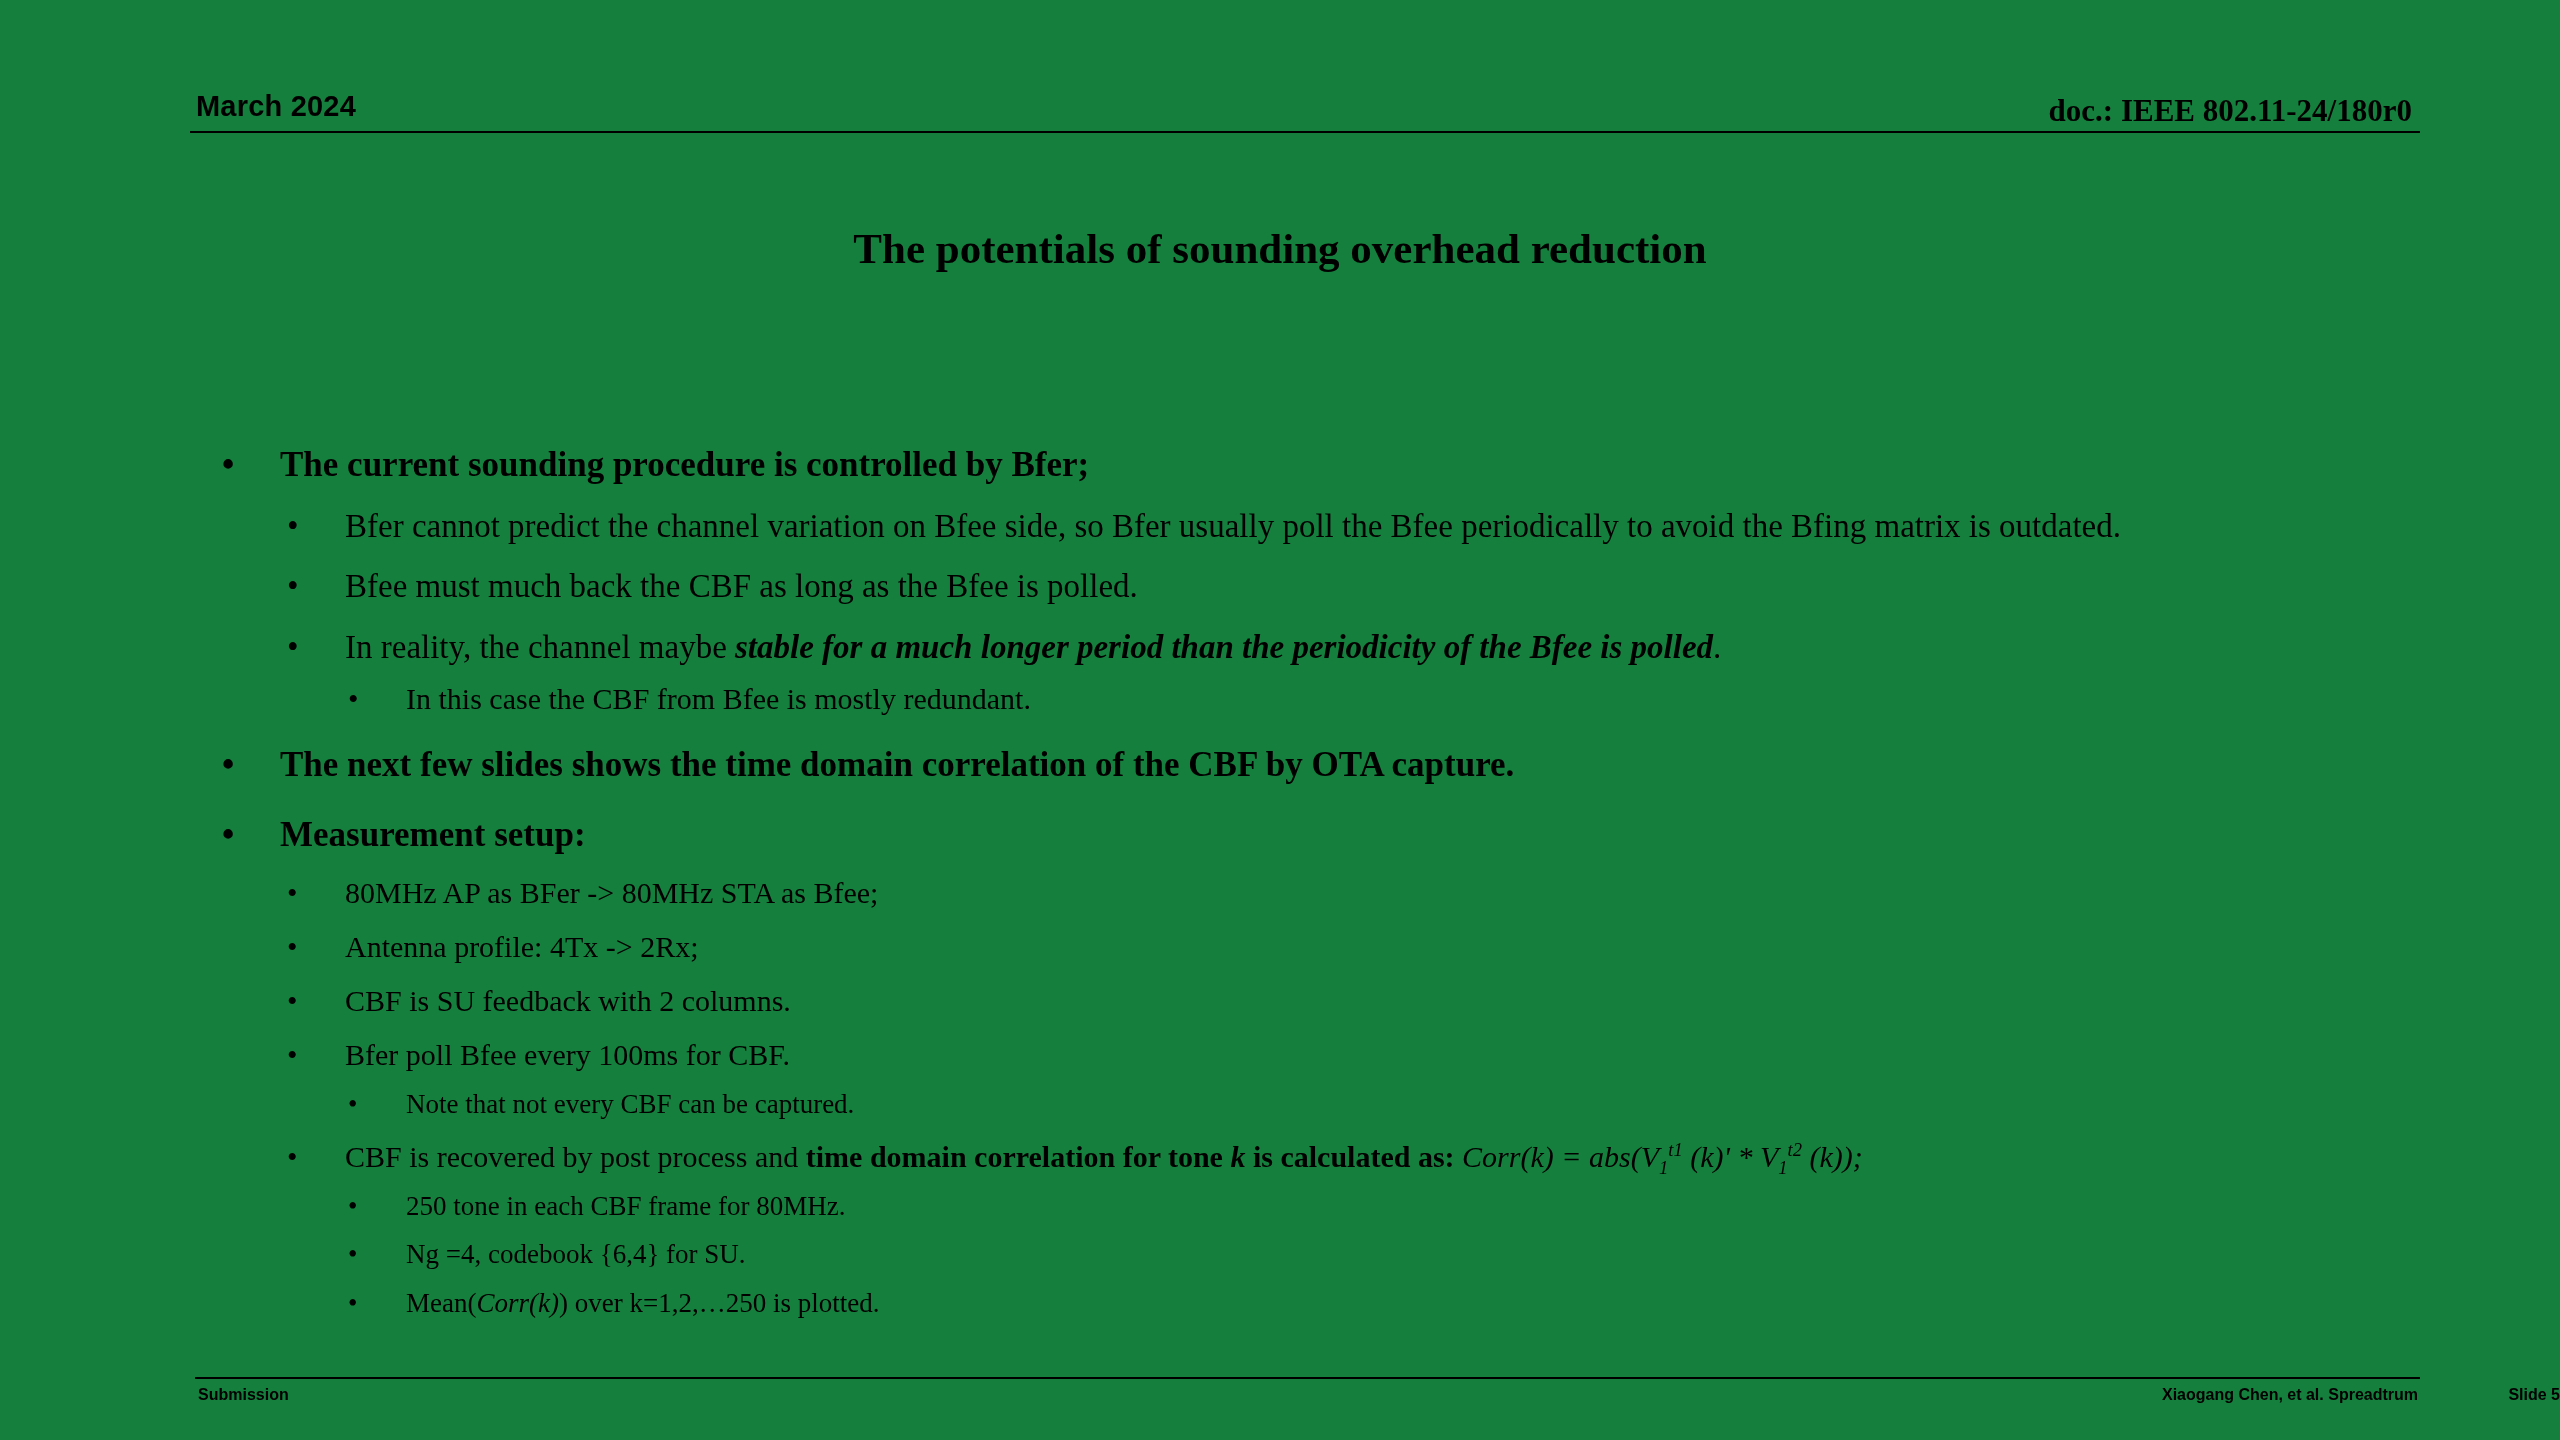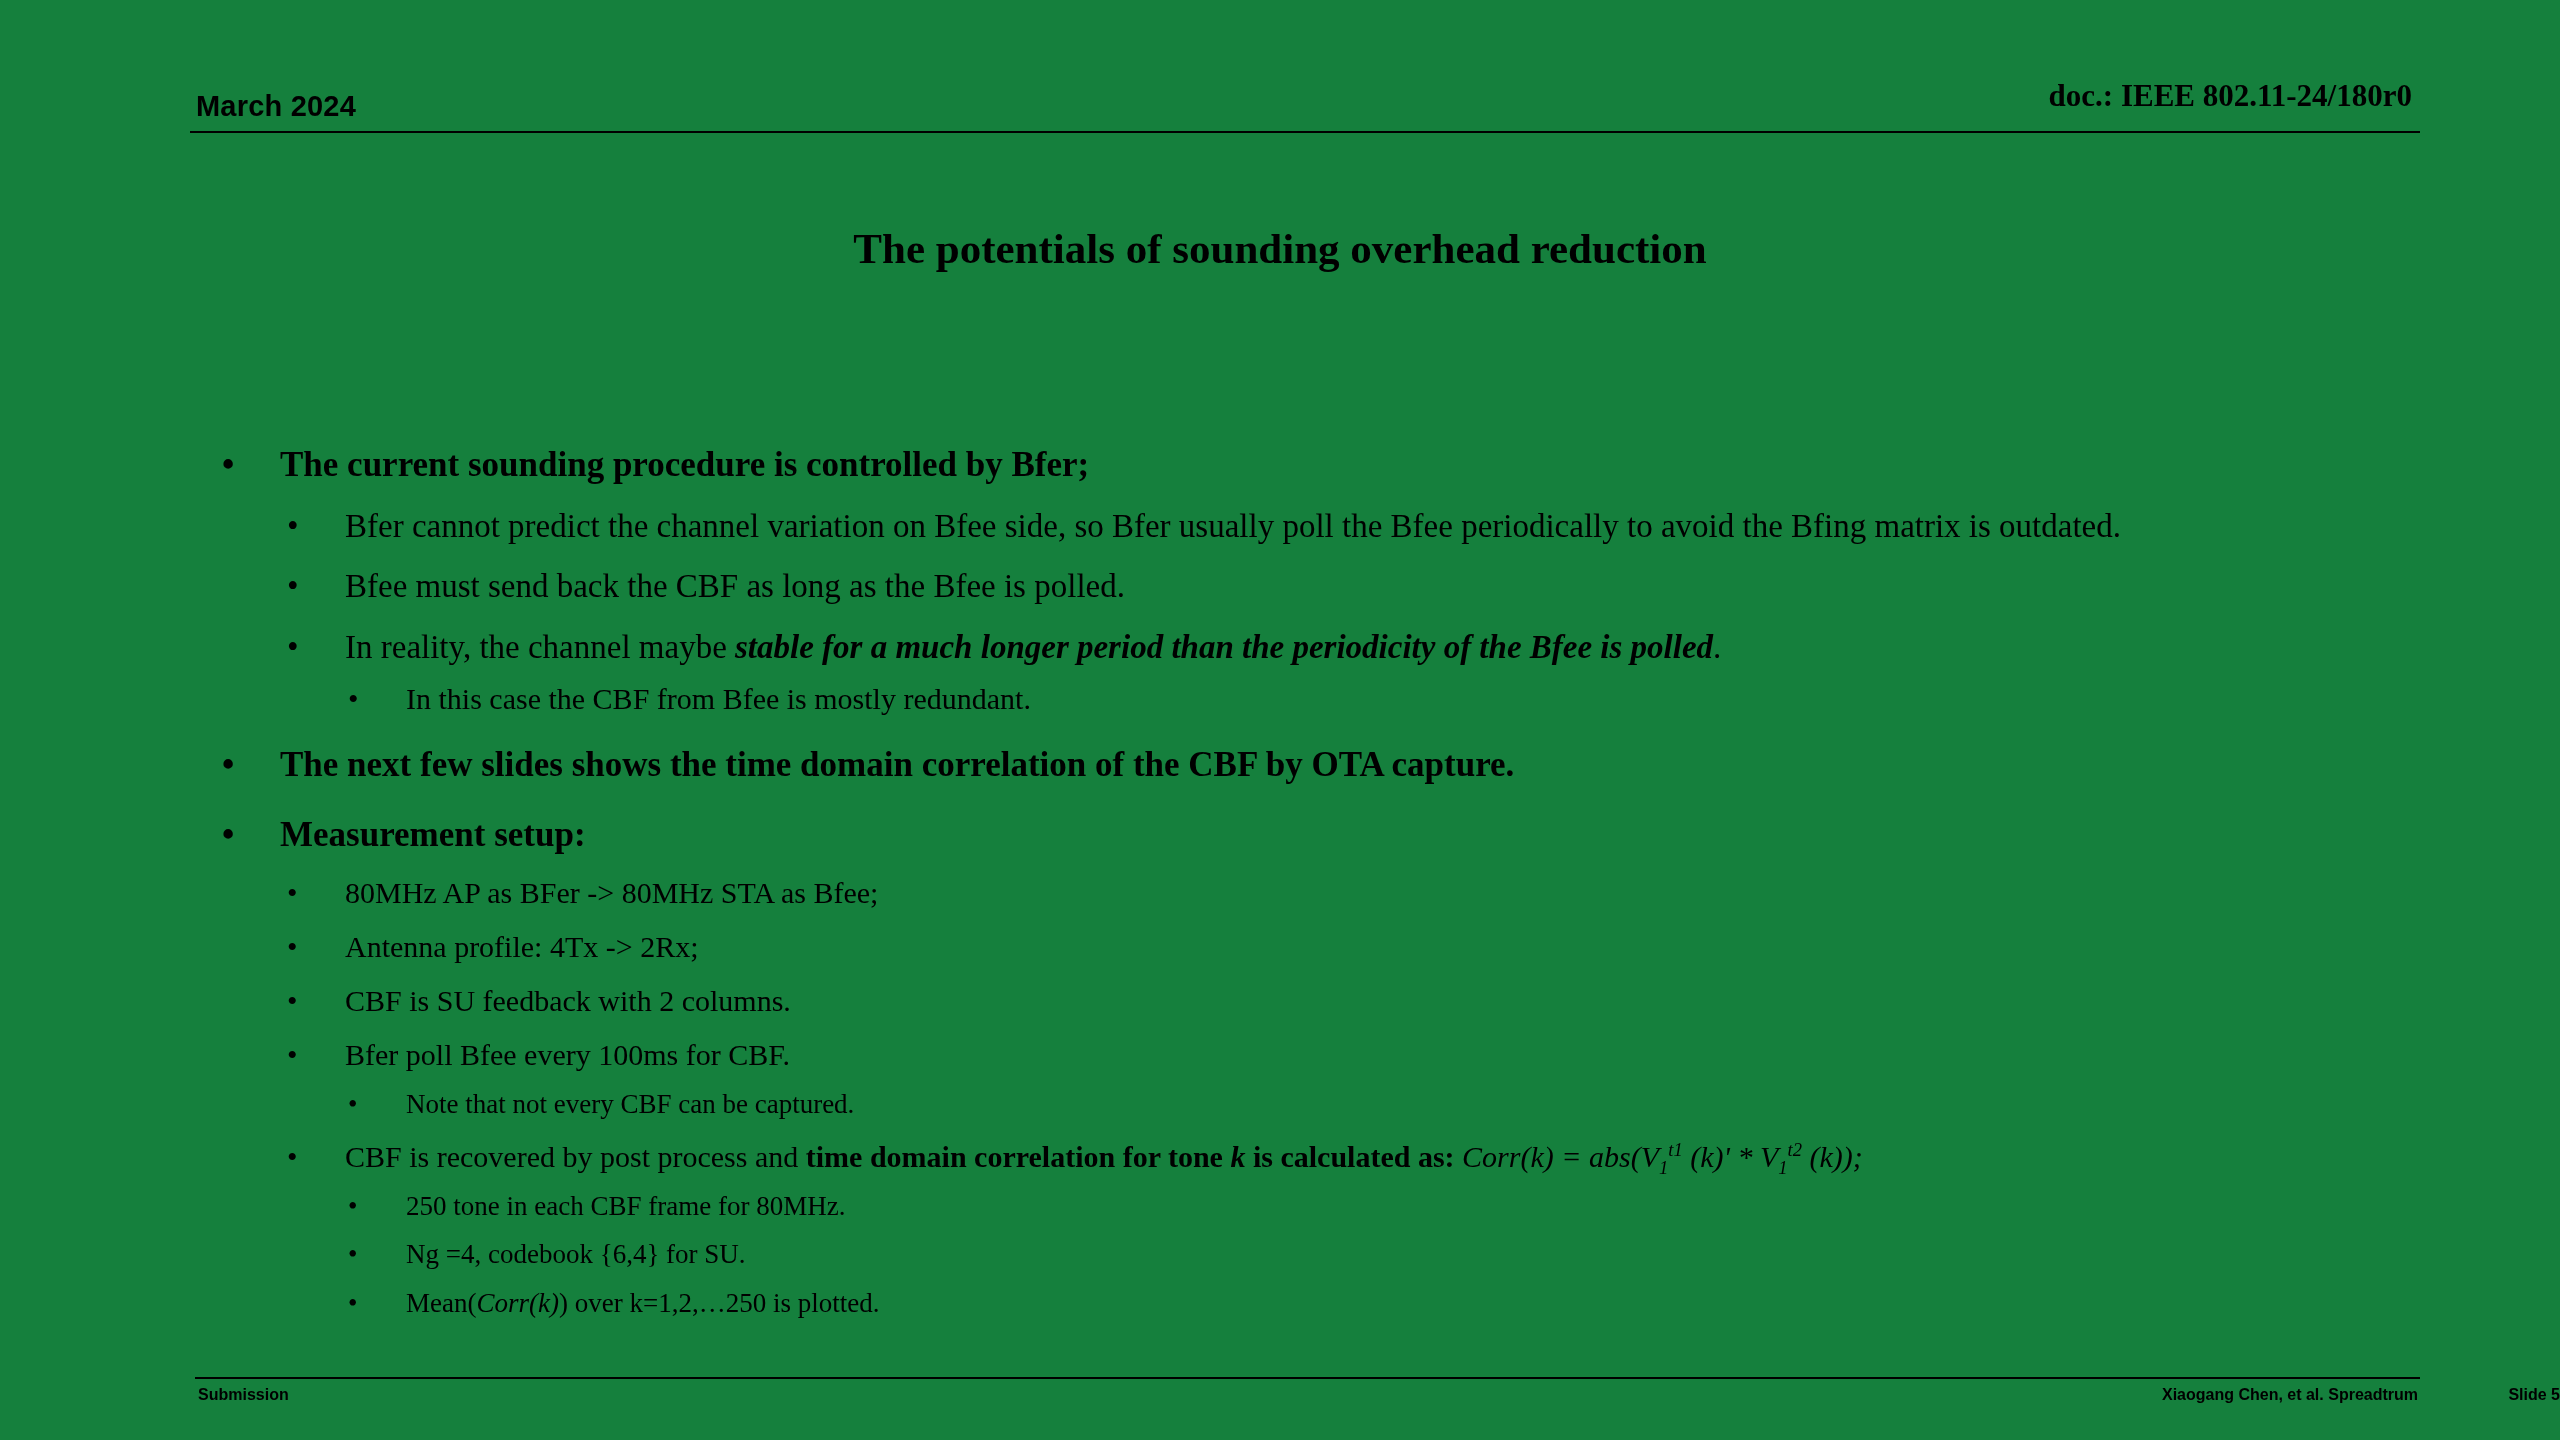--- a/index.html
+++ b/index.html
@@ -13,21 +13,21 @@
   }
   .slide { position: absolute; inset: 0; background: #15803d; }
 
   
   .header-date {
     position: absolute; left: 196px; top: 90px;
     font-family: "Liberation Sans", sans-serif;
     font-weight: bold; font-size: 29px; letter-spacing: 0.2px;
   }
   .header-doc {
-    position: absolute; right: 148px; top: 78px;
+    position: absolute; right: 148px; top: 93px;
     font-family: "Liberation Serif", serif;
     font-weight: bold; font-size: 31px;
   }
   .header-rule {
     position: absolute; left: 190px; right: 140px; top: 131px;
     height: 2px; background: #000;
   }
 
   
   .title {
@@ -86,21 +86,21 @@
       <div class="bullet-row level-1 size-l1">
         <span class="marker">•</span>
         <span class="text"><span class="b">The current sounding procedure is controlled by Bfer;</span></span>
       </div>
       <div class="bullet-row level-2 size-l2a">
         <span class="marker">•</span>
         <span class="text"><span>Bfer cannot predict the channel variation on Bfee side, so Bfer usually poll the Bfee periodically to avoid the Bfing matrix is outdated.</span></span>
       </div>
       <div class="bullet-row level-2 size-l2a">
         <span class="marker">•</span>
-        <span class="text"><span>Bfee must send back the CBF as long as the Bfee is polled.</span></span>
+        <span class="text"><span>Bfee must much back the CBF as long as the Bfee is polled.</span></span>
       </div>
       <div class="bullet-row level-2 size-l2a">
         <span class="marker">•</span>
         <span class="text"><span>In reality, the channel maybe </span><span class="b i">stable for a much longer period than the periodicity of the Bfee is polled</span><span>.</span></span>
       </div>
       <div class="bullet-row level-3 size-l3a">
         <span class="marker">•</span>
         <span class="text"><span>In this case the CBF from Bfee is mostly redundant.</span></span>
       </div>
       <div class="bullet-row level-1 size-l1">

